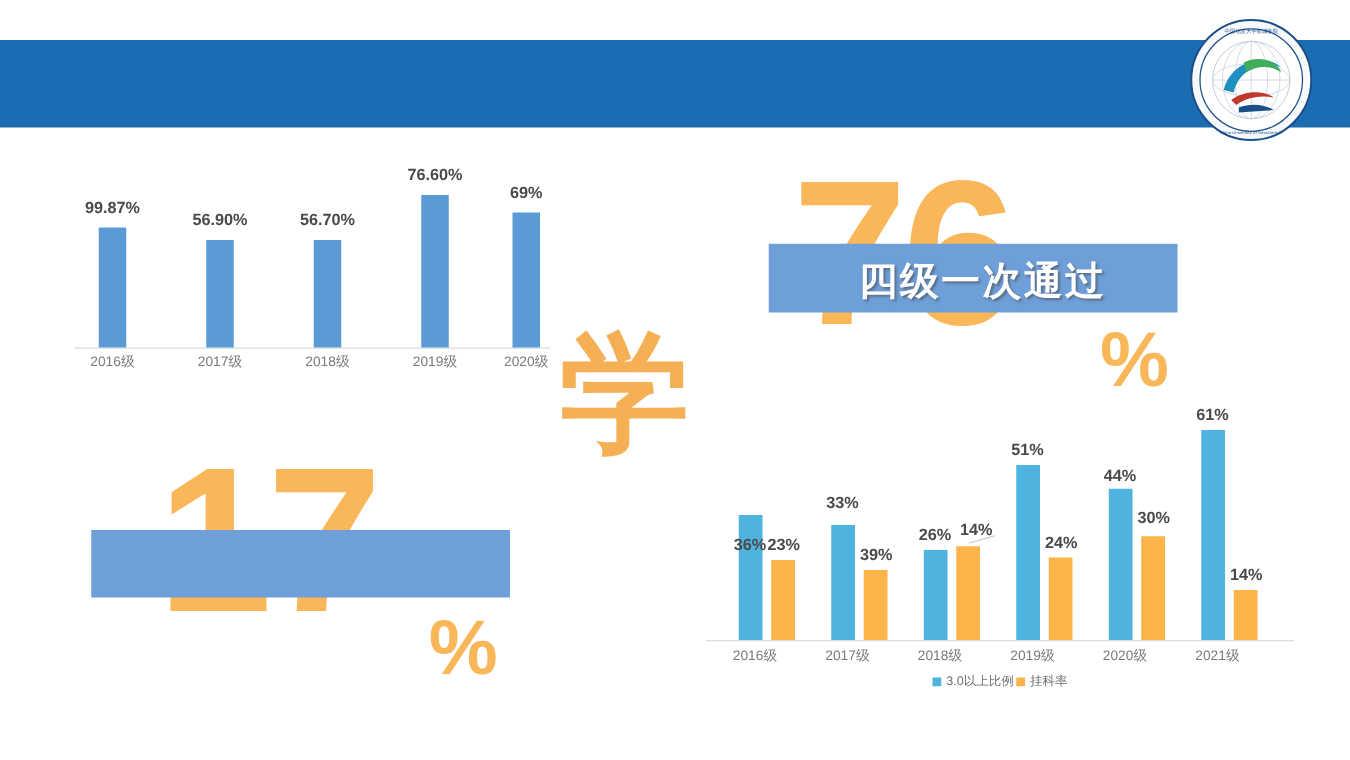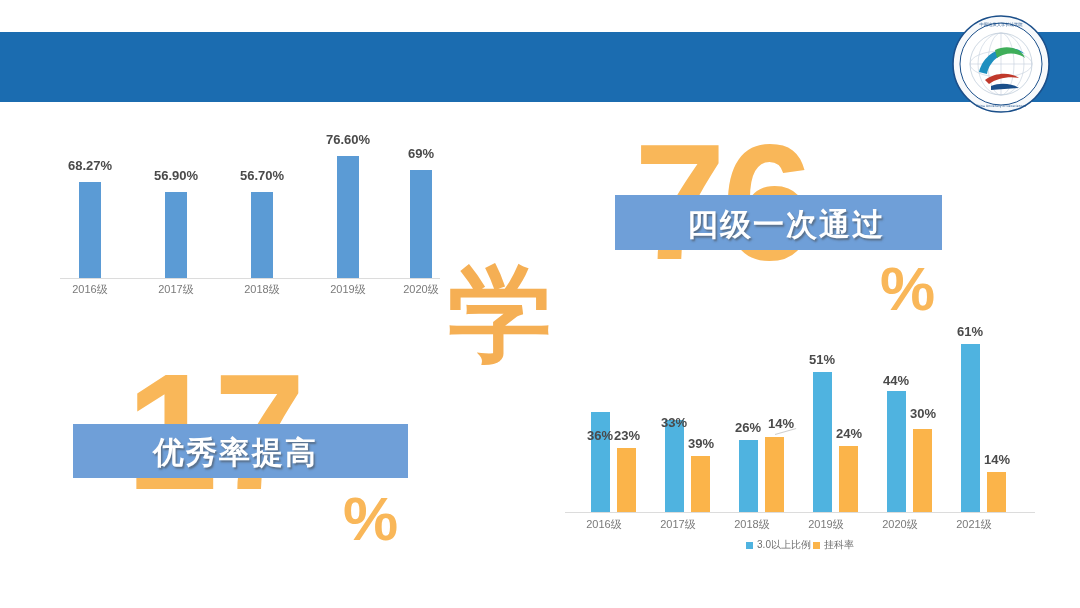--- a/index.html
+++ b/index.html
@@ -218,21 +218,21 @@
   <div class="chart" id="chart-top">
     <div class="plot">
       <div class="axis-line" style="top:148px;"></div>
 
       <div class="bar" style="left:19px;  height:96px;"></div>
       <div class="bar" style="left:105px; height:86px;"></div>
       <div class="bar" style="left:191px; height:86px;"></div>
       <div class="bar" style="left:277px; height:122px;"></div>
       <div class="bar" style="left:350px; height:108px;"></div>
 
-      <div class="bar-label" style="left:-10px;  top:28px;">68.27%</div>
+      <div class="bar-label" style="left:-10px;  top:28px;">99.87%</div>
       <div class="bar-label" style="left:76px;  top:38px;">56.90%</div>
       <div class="bar-label" style="left:162px; top:38px;">56.70%</div>
       <div class="bar-label" style="left:248px; top:2px;">76.60%</div>
       <div class="bar-label" style="left:321px; top:16px;">69%</div>
     </div>
 
     <div class="cat-label" style="left:-10px;">2016级</div>
     <div class="cat-label" style="left:76px;">2017级</div>
     <div class="cat-label" style="left:162px;">2018级</div>
     <div class="cat-label" style="left:248px;">2019级</div>
@@ -243,21 +243,20 @@
     <div class="big-num">76</div>
     <div class="pct">%</div>
     <div class="band"></div>
     <div class="band-text">四级一次通过</div>
   </div>
 
   <div class="callout" id="callout-excellent">
     <div class="big-num">17</div>
     <div class="pct">%</div>
     <div class="band"></div>
-    <div class="band-text">优秀率提高</div>
   </div>
 
   <div class="cal-big">学</div>
 
   <div class="chart" id="chart-bottom">
     <div class="plot">
       <div class="axis-line" style="top:182px;"></div>
 
       <div class="bar s0" style="left:26px;  height:100px;"></div>
       <div class="bar s1" style="left:52px;  height:64px;"></div>
@@ -273,21 +272,21 @@
 
       <div class="bar s0" style="left:322px; height:121px;"></div>
       <div class="bar s1" style="left:348px; height:83px;"></div>
 
       <div class="bar s0" style="left:396px; height:168px;"></div>
       <div class="bar s1" style="left:422px; height:40px;"></div>
 
       <div class="leader" style="left:210px; top:104px; width:22px; transform:rotate(-16deg);"></div>
 
       <div class="bar-label" style="left:5px;   top:64px;margin-top:34px;">36%</div>
-      <div class="bar-label" style="left:79px;  top:85px;text-align:center;">33%</div>
+      <div class="bar-label" style="left:79px;  top:64px;text-align:center;">33%</div>
       <div class="bar-label" style="left:153px; top:90px;">26%</div>
       <div class="bar-label" style="left:227px; top:22px;">51%</div>
       <div class="bar-label" style="left:301px; top:43px;">44%</div>
       <div class="bar-label" style="left:375px; top:-6px;">61%</div>
 
       <div class="bar-label" style="left:32px;  top:98px;">23%</div>
       <div class="bar-label" style="left:106px; top:106px;">39%</div>
       <div class="bar-label" style="left:186px; top:86px;">14%</div>
       <div class="bar-label" style="left:254px; top:96px;">24%</div>
       <div class="bar-label" style="left:328px; top:76px;">30%</div>

